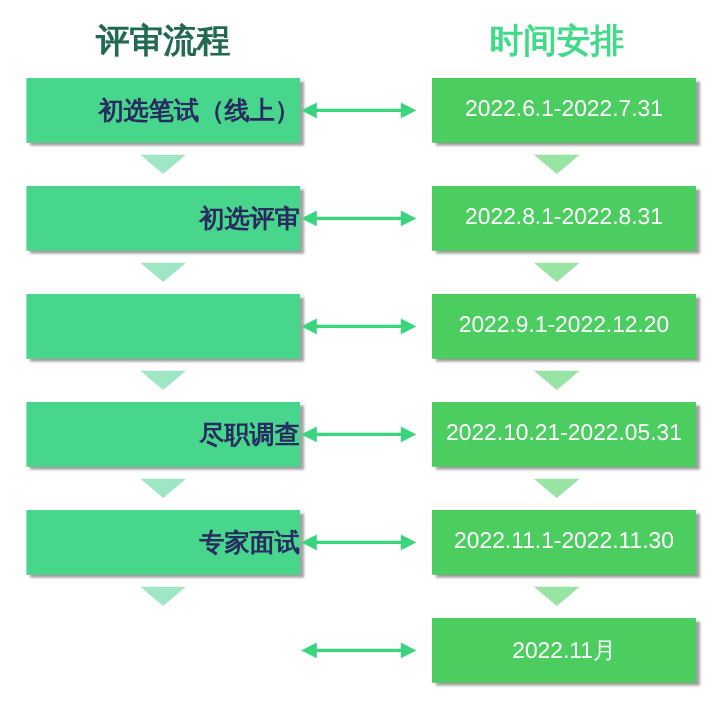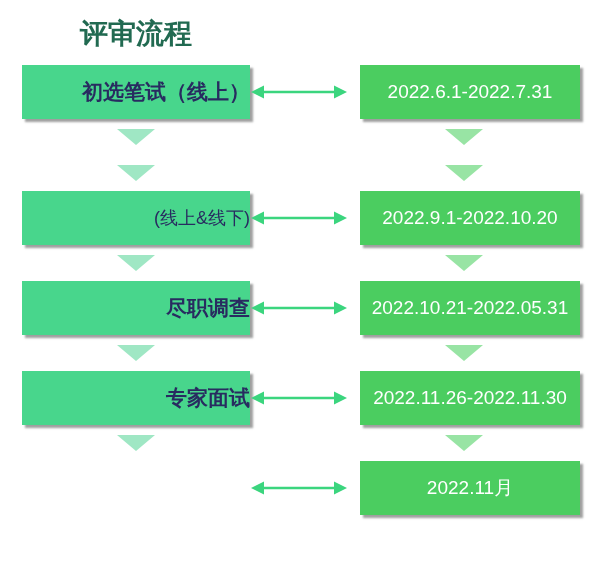--- a/index.html
+++ b/index.html
@@ -68,20 +68,21 @@
 </style>
 </head>
 <body>
 
 <div class="canvas">
 
   <div class="grid-row header-row">
     <div></div>
     <div class="header-cell header-process">评审流程</div>
     <div></div>
+    <div class="header-cell header-time">时间安排</div>
     <div></div>
   </div>
 
   <div class="grid-row flow-row">
     <div></div>
     <div class="step-box">
       <span>初选笔试（线上）</span>
         <span class="step-note"></span>
     </div>
     <div class="arrow-cell">
@@ -100,46 +101,61 @@
     <div class="tri-cell">
         <span class="tri"></span>
       </div>
     <div></div>
     <div class="tri-cell">
         <span class="tri tri-right"></span>
       </div>
     <div></div>
   </div>
 
-
-  <div class="grid-row connector-row">
-    <div></div>
-    <div class="tri-cell">
-        <span class="tri"></span>
-      </div>
-    <div></div>
-    <div class="tri-cell">
-        <span class="tri tri-right"></span>
-      </div>
-    <div></div>
-  </div>
-
-  <div class="grid-row flow-row">
-    <div></div>
-    <div class="step-box">
-        <span class="step-note">(线上&amp;线下)</span>
-    </div>
-    <div class="arrow-cell">
-      <svg class="h-arrow" width="98" height="20" viewBox="0 0 98 20">
-        <line x1="11" y1="10" x2="87" y2="10" stroke="#3bd57e" stroke-width="2.6"></line>
-        <polygon points="1,10 14,3.5 14,16.5" fill="#3bd57e"></polygon>
-        <polygon points="97,10 84,3.5 84,16.5" fill="#3bd57e"></polygon>
-      </svg>
-    </div>
-    <div class="time-box">2022.9.1-2022.10.20</div>
+  <div class="grid-row flow-row">
+    <div></div>
+    <div class="step-box">
+      <span>初选评审</span>
+        <span class="step-note"></span>
+    </div>
+    <div class="arrow-cell">
+      <svg class="h-arrow" width="98" height="20" viewBox="0 0 98 20">
+        <line x1="11" y1="10" x2="87" y2="10" stroke="#3bd57e" stroke-width="2.6"></line>
+        <polygon points="1,10 14,3.5 14,16.5" fill="#3bd57e"></polygon>
+        <polygon points="97,10 84,3.5 84,16.5" fill="#3bd57e"></polygon>
+      </svg>
+    </div>
+    <div class="time-box">2022.8.1-2022.8.31</div>
+    <div></div>
+  </div>
+
+  <div class="grid-row connector-row">
+    <div></div>
+    <div class="tri-cell">
+        <span class="tri"></span>
+      </div>
+    <div></div>
+    <div class="tri-cell">
+        <span class="tri tri-right"></span>
+      </div>
+    <div></div>
+  </div>
+
+  <div class="grid-row flow-row">
+    <div></div>
+    <div class="step-box">
+    </div>
+    <div class="arrow-cell">
+      <svg class="h-arrow" width="98" height="20" viewBox="0 0 98 20">
+        <line x1="11" y1="10" x2="87" y2="10" stroke="#3bd57e" stroke-width="2.6"></line>
+        <polygon points="1,10 14,3.5 14,16.5" fill="#3bd57e"></polygon>
+        <polygon points="97,10 84,3.5 84,16.5" fill="#3bd57e"></polygon>
+      </svg>
+    </div>
+    <div class="time-box">2022.9.1-2022.12.20</div>
     <div></div>
   </div>
 
   <div class="grid-row connector-row">
     <div></div>
     <div class="tri-cell">
         <span class="tri"></span>
       </div>
     <div></div>
     <div class="tri-cell">
@@ -183,21 +199,21 @@
       <span>专家面试</span>
         <span class="step-note"></span>
     </div>
     <div class="arrow-cell">
       <svg class="h-arrow" width="98" height="20" viewBox="0 0 98 20">
         <line x1="11" y1="10" x2="87" y2="10" stroke="#3bd57e" stroke-width="2.6"></line>
         <polygon points="1,10 14,3.5 14,16.5" fill="#3bd57e"></polygon>
         <polygon points="97,10 84,3.5 84,16.5" fill="#3bd57e"></polygon>
       </svg>
     </div>
-    <div class="time-box">2022.11.26-2022.11.30</div>
+    <div class="time-box">2022.11.1-2022.11.30</div>
     <div></div>
   </div>
 
   <div class="grid-row connector-row">
     <div></div>
     <div class="tri-cell">
         <span class="tri"></span>
       </div>
     <div></div>
     <div class="tri-cell">

